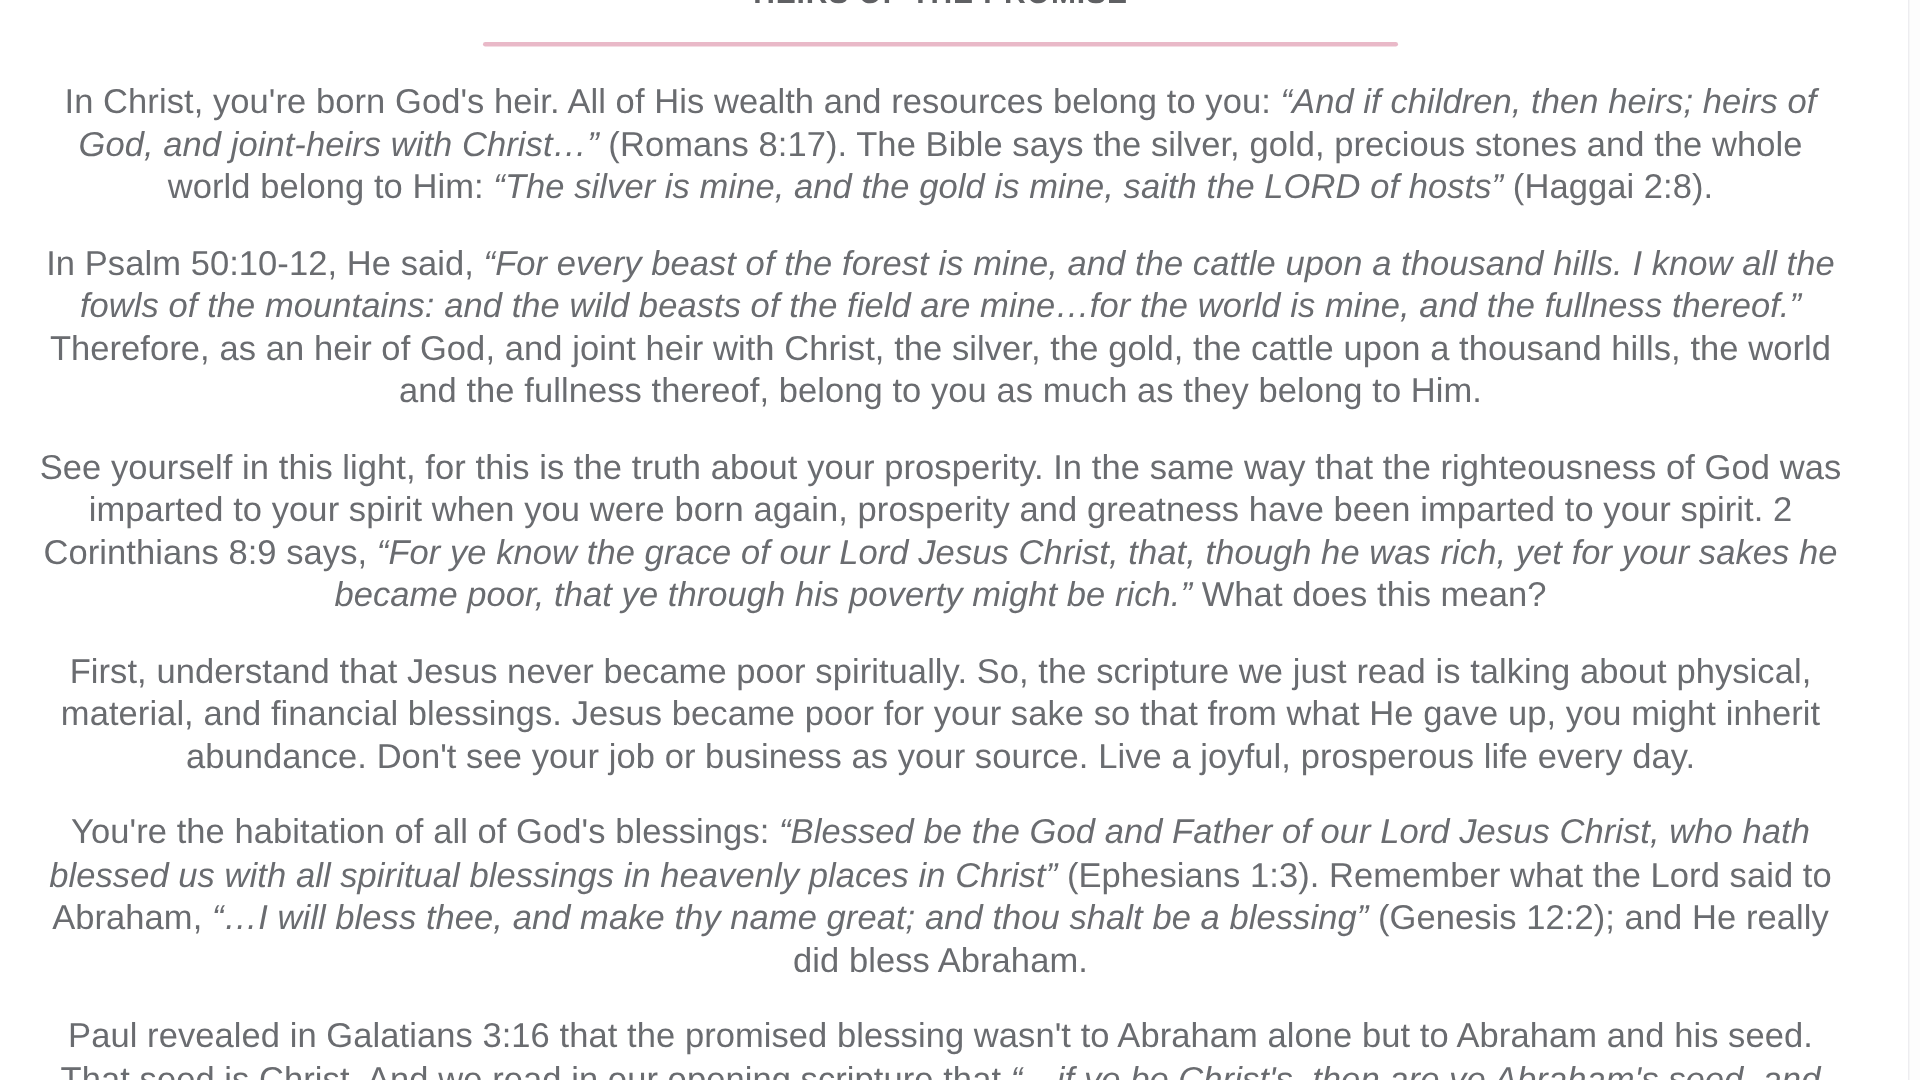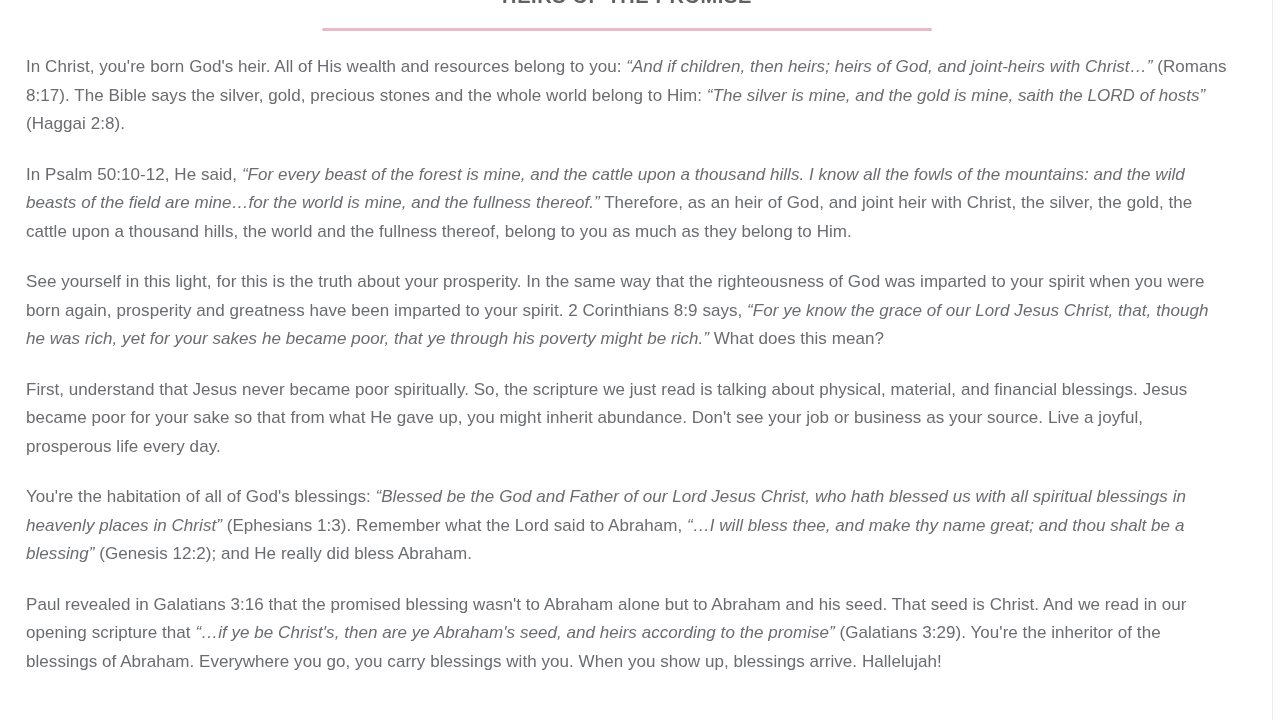--- a/index.html
+++ b/index.html
@@ -76,25 +76,25 @@
     margin: 36px 0 0 0;
     font-size: 17px;
     line-height: 28px;
     font-weight: 700;
     color: #4f5154;
     letter-spacing: 0.1px;
   }
 
   .body-paragraph {
     margin: 22px 0 0 0;
-    font-size: 17px;
+    font-size: 23px;
     line-height: 28.5px;
     color: #6a6c70;
     letter-spacing: 0.05px;
-    text-align: left;
+    text-align: center;
   }
 
   .body-paragraph i,
   .body-paragraph em {
     font-style: italic;
   }
 </style>
 </head>
 <body>
 

